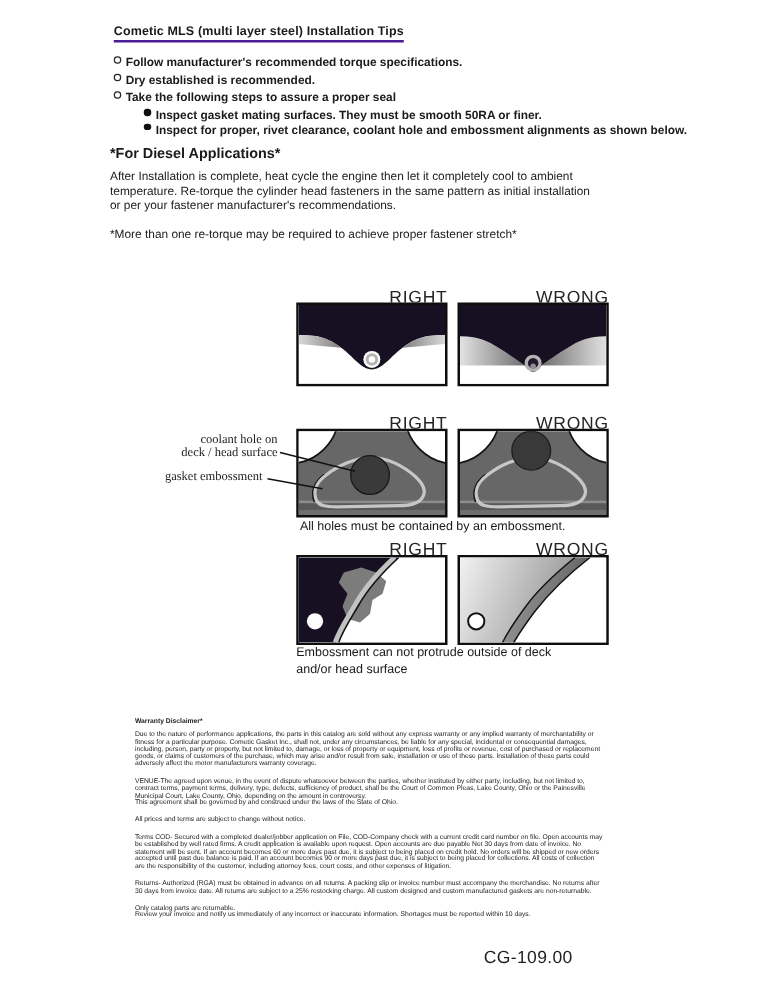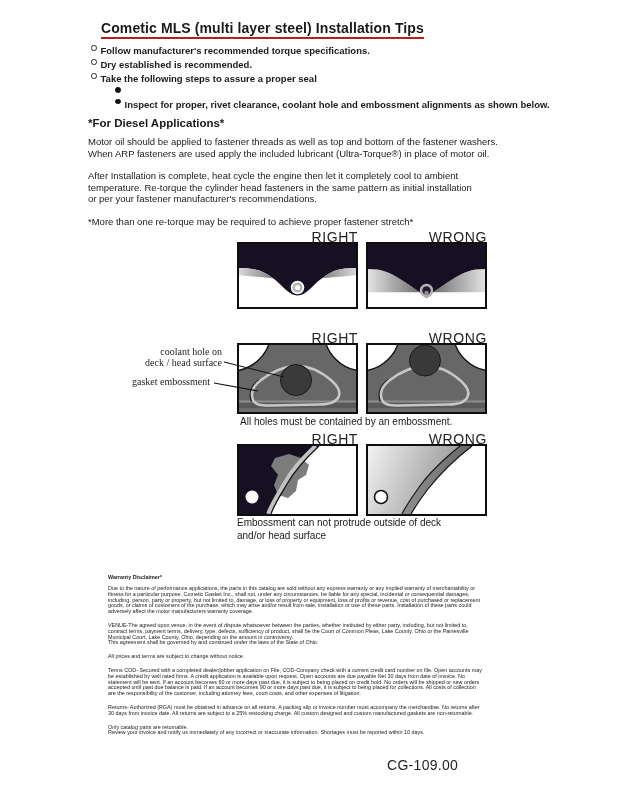--- a/index.html
+++ b/index.html
@@ -4,23 +4,23 @@
 <style>
   html,body { margin:0; padding:0; background:#ffffff; }
   body {
     width:618px; height:800px; position:relative; overflow:hidden;
     font-family:"Liberation Sans", sans-serif; color:#1a1a1a;
     -webkit-font-smoothing:antialiased;
   }
   .page { position:absolute; inset:0; }
 
   .title {
-    position:absolute; left:101px; top:20px;
-    font-size:14px; font-weight:bold; letter-spacing:0.1px;
-    border-bottom:2px solid #b91c1c; padding-bottom:1px;
+    position:absolute; left:91px; top:20px;
+    font-size:10px; font-weight:bold; letter-spacing:0.1px;
+    border-bottom:2px solid #4c1d95; padding-bottom:1px;
   }
 
   .bullets { position:absolute; left:91px; top:45px; width:490px; font-size:9.5px; }
   .b-row { display:flex; align-items:flex-start; height:14px;font-weight:bold; }
   .b-row.sub { height:11.5px; margin-left:24px; }
   .b-dot {
     flex:0 0 auto; width:3.5px; height:3.5px; border:1px solid #2a2a2a;
     border-radius:50%; margin-right:4px;
   }
   .b-dot.filled { background:#111; border-color:#111; }
@@ -70,31 +70,30 @@
     <div class="b-row">
       <span class="b-dot"></span>
       <span>Dry established is recommended.</span>
     </div>
     <div class="b-row">
       <span class="b-dot"></span>
       <span>Take the following steps to assure a proper seal</span>
     </div>
     <div class="b-row sub">
       <span class="b-dot filled"></span>
+      <span>Inspect gasket mating surfaces.  They must be smooth 50RA or finer.</span>
     </div>
     <div class="b-row sub">
       <span class="b-dot filled"></span>
       <span>Inspect for proper, rivet clearance, coolant hole and embossment alignments as shown below.</span>
     </div>
   </div>
 
   <div class="diesel">
     <div class="diesel-h">*For Diesel Applications*</div>
-    <div class="para">Motor oil should be applied to fastener threads as well as top and bottom of the fastener washers.
-When ARP fasteners are used apply the included lubricant (Ultra-Torque®) in place of motor oil.</div>
     <div class="para">After Installation is complete, heat cycle the engine then let it completely cool to ambient
 temperature. Re-torque the cylinder head fasteners in the same pattern as initial installation
 or per your fastener manufacturer's recommendations.</div>
     <div class="para">*More than one re-torque may be required to achieve proper fastener stretch*</div>
   </div>
 
   <div class="dg-label" style="left:237px; top:229px;">RIGHT</div>
   <div class="dg-label" style="left:366px; top:229px;">WRONG</div>
 
   <div class="panel" style="left:237px; top:242px; height:67px;">

